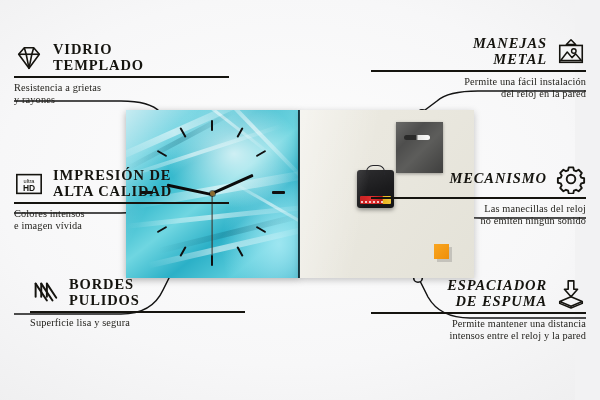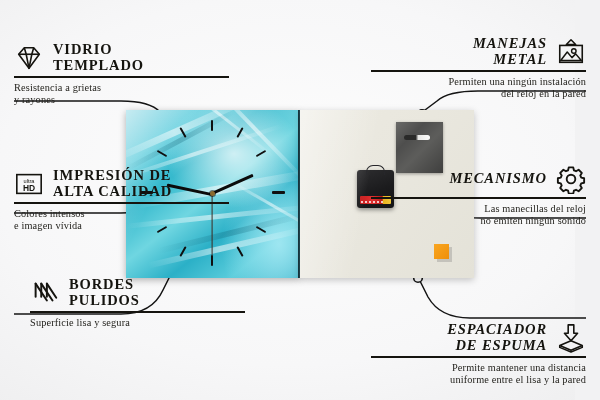--- a/index.html
+++ b/index.html
@@ -259,55 +259,55 @@
       <span class="icon">
         <svg viewBox="0 0 32 32">
           <path d="M16 3 L11 8 L21 8 Z" fill="none" stroke="#15140f" stroke-width="1.6" stroke-linejoin="round"></path>
           <rect x="4" y="9" width="24" height="18" fill="none" stroke="#15140f" stroke-width="1.7"></rect>
           <circle cx="19" cy="15" r="2.4" fill="none" stroke="#15140f" stroke-width="1.5"></circle>
           <path d="M5 25 L12 16 L17 22 L21 18 L27 25 Z" fill="none" stroke="#15140f" stroke-width="1.6" stroke-linejoin="round"></path>
         </svg>
       </span>
     </div>
     <div class="rule"></div>
-    <div class="f-desc">Permiten una ningún instalación</div>
+    <div class="f-desc">Permite una fácil instalación</div>
     <div class="f-desc">del reloj en la pared</div>
   </div>
 
   <div class="feature right" style="left:371px;top:164px;">
     <div class="f-head">
       <div>
         <div class="f-title">MECANISMO</div>
       </div>
       <span class="icon">
         <svg viewBox="0 0 32 32">
           <path fill="none" stroke="#15140f" stroke-width="2" stroke-linejoin="round" d="M13.6 3.6 h4.8 l.7 3.1 2.3 1.0 2.7-1.6 3.4 3.4 -1.6 2.7 1.0 2.3 3.1 .7 v4.8 l-3.1 .7 -1.0 2.3 1.6 2.7 -3.4 3.4 -2.7-1.6 -2.3 1.0 -.7 3.1 h-4.8 l-.7-3.1 -2.3-1.0 -2.7 1.6 -3.4-3.4 1.6-2.7 -1.0-2.3 -3.1-.7 v-4.8 l3.1-.7 1.0-2.3 -1.6-2.7 3.4-3.4 2.7 1.6 2.3-1.0 Z"></path>
           <circle cx="16" cy="16" r="4.6" fill="none" stroke="#15140f" stroke-width="2"></circle>
         </svg>
       </span>
     </div>
     <div class="rule"></div>
     <div class="f-desc">Las manecillas del reloj</div>
     <div class="f-desc">no emiten ningún sonido</div>
   </div>
 
-  <div class="feature right" style="left:371px;top:278px;margin-top:44px;">
+  <div class="feature right" style="left:371px;top:278px;">
     <div class="f-head">
       <div>
         <div class="f-title">ESPACIADOR</div>
         <div class="f-title">DE ESPUMA</div>
       </div>
       <span class="icon">
         <svg viewBox="0 0 32 32">
             <g fill="none" stroke="#15140f" stroke-width="1.7" stroke-linejoin="round">
           <path d="M13 2 L19 2 L19 11 L23 11 L16 19 L9 11 L13 11 Z"></path>
           <path d="M16 19 L28 24 L16 29 L4 24 Z"></path>
           <path d="M4 24 L4 26 L16 31 L28 26 L28 24"></path>
             </g>
           </svg>
       </span>
     </div>
     <div class="rule"></div>
     <div class="f-desc">Permite mantener una distancia</div>
-    <div class="f-desc">uniforme entre el lisa y la pared</div>
+    <div class="f-desc">intensos entre el reloj y la pared</div>
   </div>
 
 </div>
 
 </body></html>

